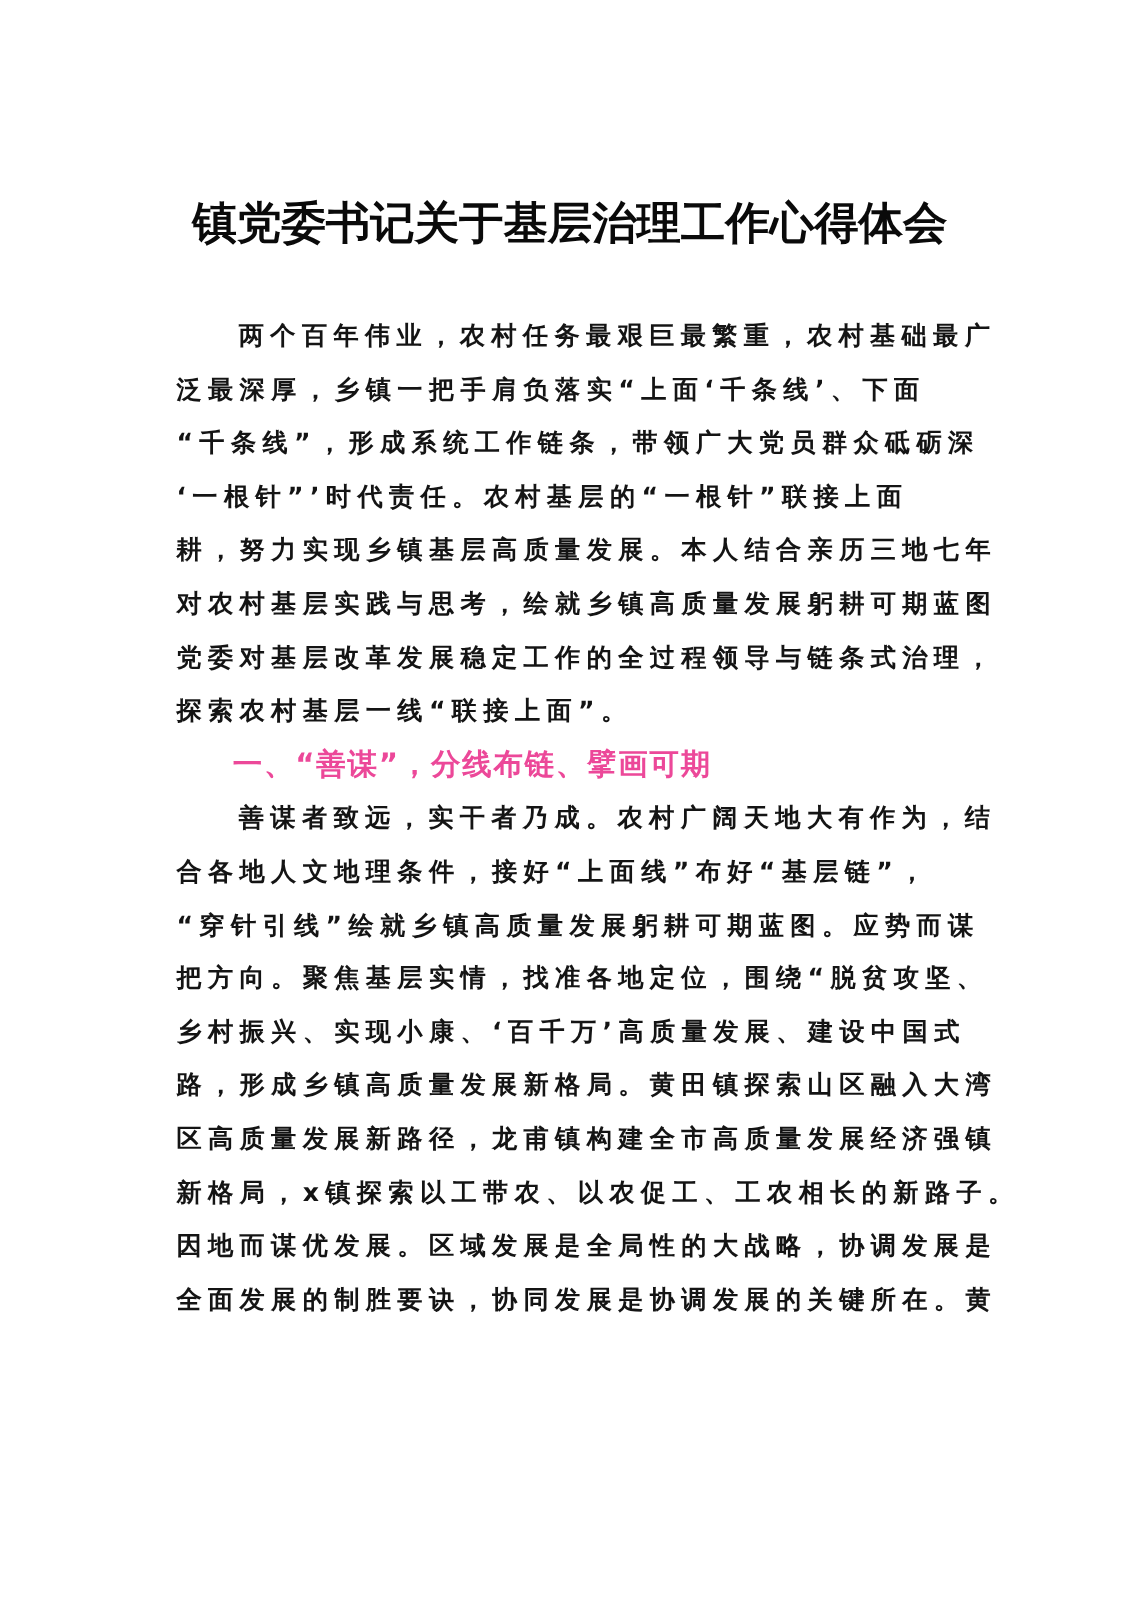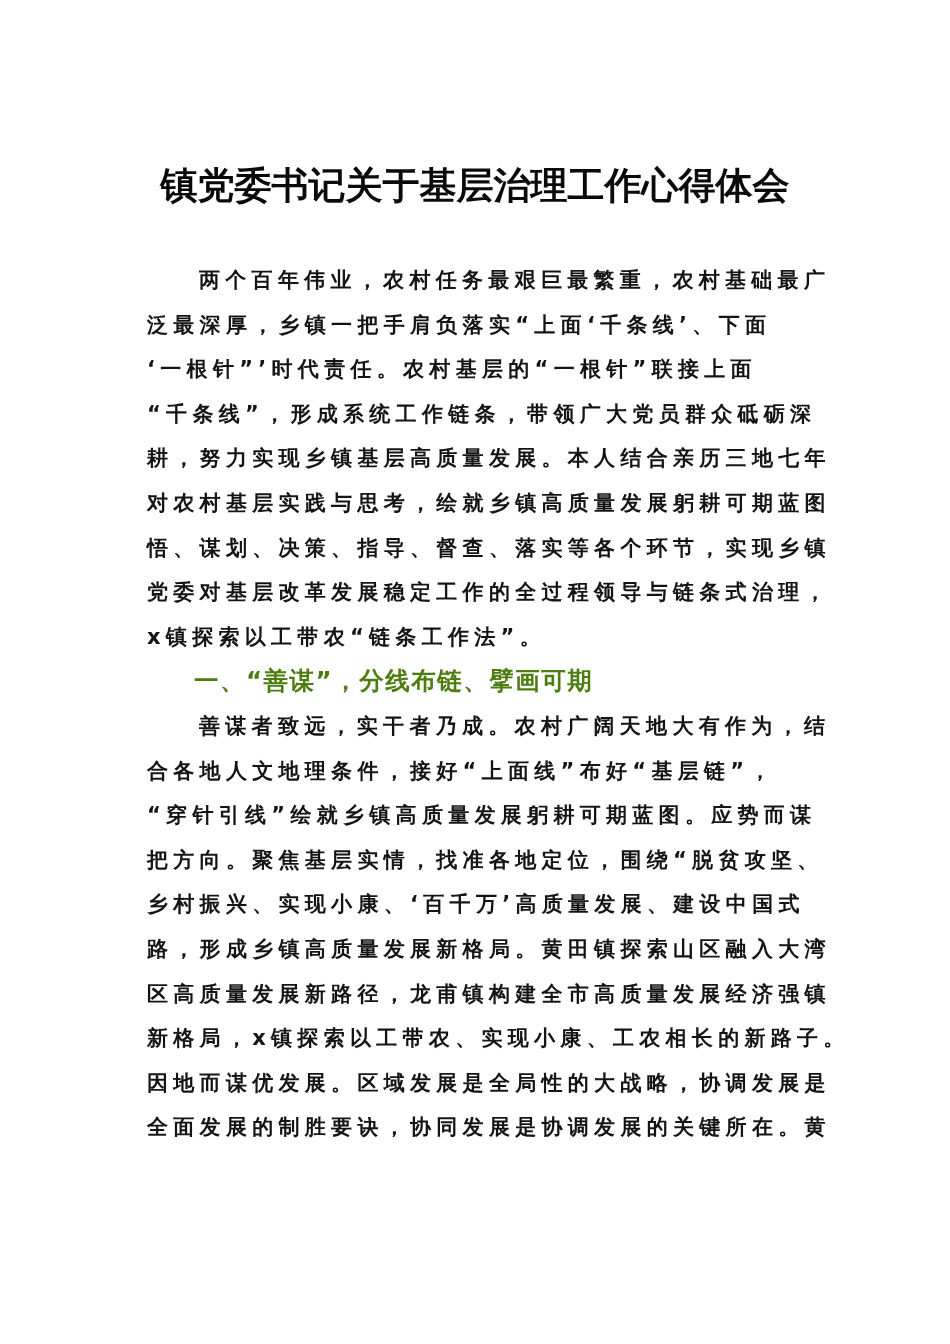--- a/index.html
+++ b/index.html
@@ -53,47 +53,46 @@
       color: #141414;
     }
     .line.indent {
       padding-left: 52px;
     }
     .line.heading {
       font-weight: bold;
       padding-left: 47px;
       letter-spacing: 1.5px;
       font-size: 24.5px;
-      color: #4d7c0f;
+      color: #ec4899;
     }
   </style>
 </head>
 <body>
 
 <div class="page">
   <div class="title">镇党委书记关于基层治理工作心得体会</div>
 
   <div class="body-text">
 
     <div class="line indent">两个百年伟业，农村任务最艰巨最繁重，农村基础最广</div>
     <div class="line">泛最深厚，乡镇一把手肩负落实“上面‘千条线’、下面</div>
+    <div class="line">“千条线”，形成系统工作链条，带领广大党员群众砥砺深</div>
     <div class="line">‘一根针”’时代责任。农村基层的“一根针”联接上面</div>
-    <div class="line">“千条线”，形成系统工作链条，带领广大党员群众砥砺深</div>
     <div class="line">耕，努力实现乡镇基层高质量发展。本人结合亲历三地七年</div>
     <div class="line">对农村基层实践与思考，绘就乡镇高质量发展躬耕可期蓝图</div>
-    <div class="line">悟、谋划、决策、指导、督查、落实等各个环节，实现乡镇</div>
     <div class="line">党委对基层改革发展稳定工作的全过程领导与链条式治理，</div>
-    <div class="line">x镇探索以工带农“链条工作法”。</div>
+    <div class="line">探索农村基层一线“联接上面”。</div>
 
     <div class="line heading">一、“善谋”，分线布链、擘画可期</div>
 
     <div class="line indent">善谋者致远，实干者乃成。农村广阔天地大有作为，结</div>
     <div class="line">合各地人文地理条件，接好“上面线”布好“基层链”，</div>
     <div class="line">“穿针引线”绘就乡镇高质量发展躬耕可期蓝图。应势而谋</div>
     <div class="line">把方向。聚焦基层实情，找准各地定位，围绕“脱贫攻坚、</div>
     <div class="line">乡村振兴、实现小康、‘百千万’高质量发展、建设中国式</div>
     <div class="line">路，形成乡镇高质量发展新格局。黄田镇探索山区融入大湾</div>
     <div class="line">区高质量发展新路径，龙甫镇构建全市高质量发展经济强镇</div>
-    <div class="line">新格局，x镇探索以工带农、实现小康、工农相长的新路子。</div>
+    <div class="line">新格局，x镇探索以工带农、以农促工、工农相长的新路子。</div>
     <div class="line">因地而谋优发展。区域发展是全局性的大战略，协调发展是</div>
     <div class="line">全面发展的制胜要诀，协同发展是协调发展的关键所在。黄</div>
   </div>
 </div>
 
 </body></html>

